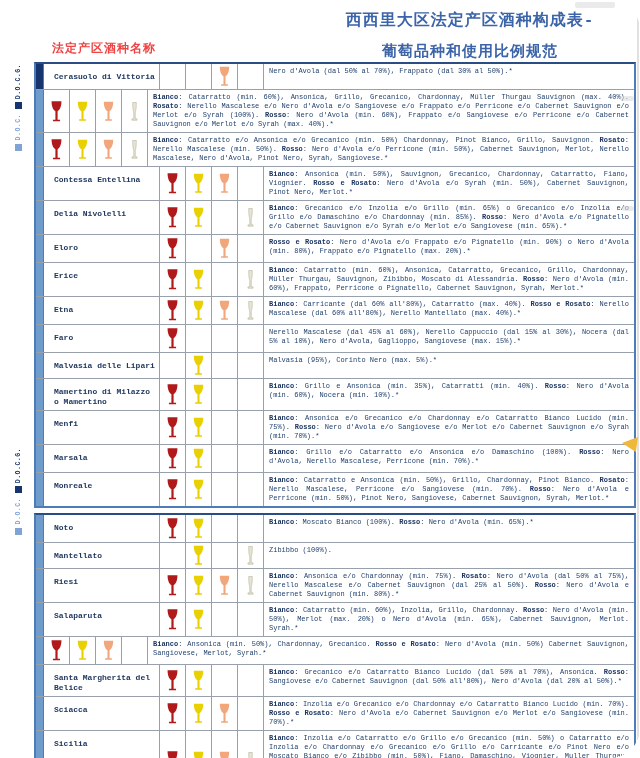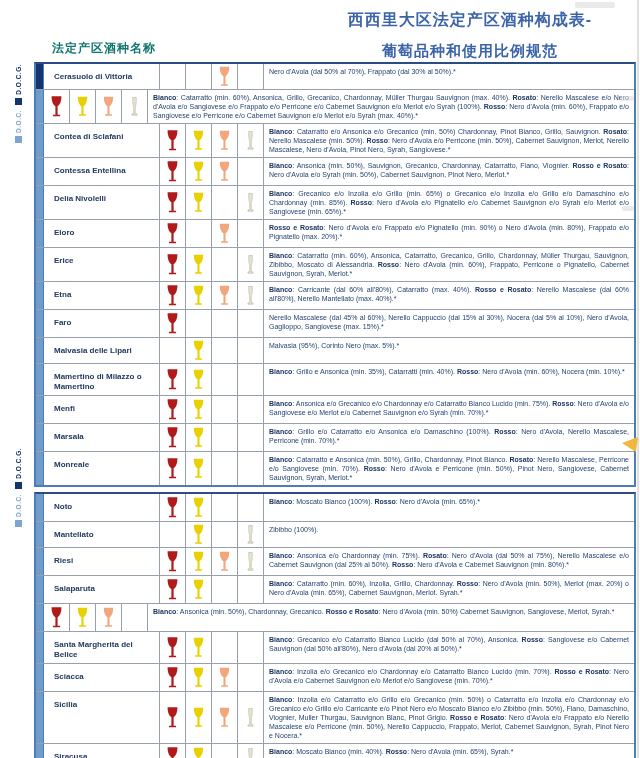--- a/index.html
+++ b/index.html
@@ -1,24 +1,24 @@
 <!DOCTYPE html>
 <html><head>
 <meta charset="utf-8">
 <style>
   html,body{margin:0;padding:0;background:#fff;}
   .page{position:relative;width:640px;height:758px;background:#ffffff;overflow:hidden;
-        font-family:Liberation Sans, sans-serif;}
+        font-family:Liberation Mono, monospace;border-radius:30px;}
   
   .main-title{position:absolute;left:310px;top:10px;width:320px;text-align:center;
               font-size:16px;font-weight:bold;color:#3c64a8;letter-spacing:1px;}
   .sub-title{position:absolute;left:310px;top:42px;width:320px;text-align:center;
              font-size:15px;font-weight:bold;color:#3c64a8;letter-spacing:1px;}
   .name-col-header{position:absolute;left:52px;top:40px;font-size:12px;font-weight:bold;
-                   color:#0f766e;letter-spacing:1px;}
+                   color:#ef4444;letter-spacing:1px;}
   .vheaders{position:absolute;left:158px;top:2px;width:108px;height:58px;display:flex;}
   .vheader{flex:1;display:flex;align-items:flex-end;justify-content:center;}
   .vheader span{writing-mode:vertical-rl;font-size:9.5px;font-weight:bold;color:#4c5a75;
                 letter-spacing:1px;line-height:1;}
   
   .legend-group{position:absolute;left:6px;width:24px;display:flex;flex-direction:column;
                 align-items:center;gap:5px;}
   .legend-item{display:flex;flex-direction:column;align-items:center;gap:3px;}
   .legend-label{writing-mode:vertical-rl;transform:rotate(180deg);font-size:6.5px;
                 font-weight:bold;letter-spacing:.5px;}
@@ -127,21 +127,20 @@
     <div class="cell glass">
             <svg width="15" height="21" viewBox="0 0 20 26">
               <path d="M7.6 1 H12.4 C12.4 9 11.8 12.3 11 13.8 L11 22.8 H13.4 L13.4 24.6 H6.6 L6.6 22.8 H9 L9 13.8 C8.2 12.3 7.6 9 7.6 1 Z" fill="#e7e4d4" stroke="#b9b59e" stroke-width="0.8"></path>
             </svg>
           </div>
     <div class="cell desc"><b>Bianco</b>: Catarratto (min. 60%), Ansonica, Grillo, Grecanico, Chardonnay, Müller Thurgau Sauvignon (max. 40%). <b>Rosato</b>: Nerello Mascalese e/o Nero d'Avola e/o Sangiovese e/o Frappato e/o Perricone e/o Cabernet Sauvignon e/o Merlot e/o Syrah (100%). <b>Rosso</b>: Nero d'Avola (min. 60%), Frappato e/o Sangiovese e/o Perricone e/o Cabernet Sauvignon e/o Merlot e/o Syrah (max. 40%).*</div>
   </div>
 
   <div class="row">
     <div class="bar" style="background: rgb(111, 156, 203);"></div>
-    <div class="cell name">Contea di Sclafani</div>
     <div class="cell glass">
             <svg width="17" height="23" viewBox="0 0 20 26">
               <path d="M4.2 1 H15.8 C15.8 8.2 13.4 11.6 11.3 12.6 L11.3 22.6 H14.2 L14.2 24.6 H5.8 L5.8 22.6 H8.7 L8.7 12.6 C6.6 11.6 4.2 8.2 4.2 1 Z" fill="#b11a1a"></path>
             </svg>
           </div>
     <div class="cell glass">
             <svg width="17" height="21" viewBox="0 0 20 26">
               <path d="M4.2 1 H15.8 C15.8 8.2 13.4 11.6 11.3 12.6 L11.3 22.6 H14.2 L14.2 24.6 H5.8 L5.8 22.6 H8.7 L8.7 12.6 C6.6 11.6 4.2 8.2 4.2 1 Z" fill="#e9d000"></path>
             </svg>
           </div>

